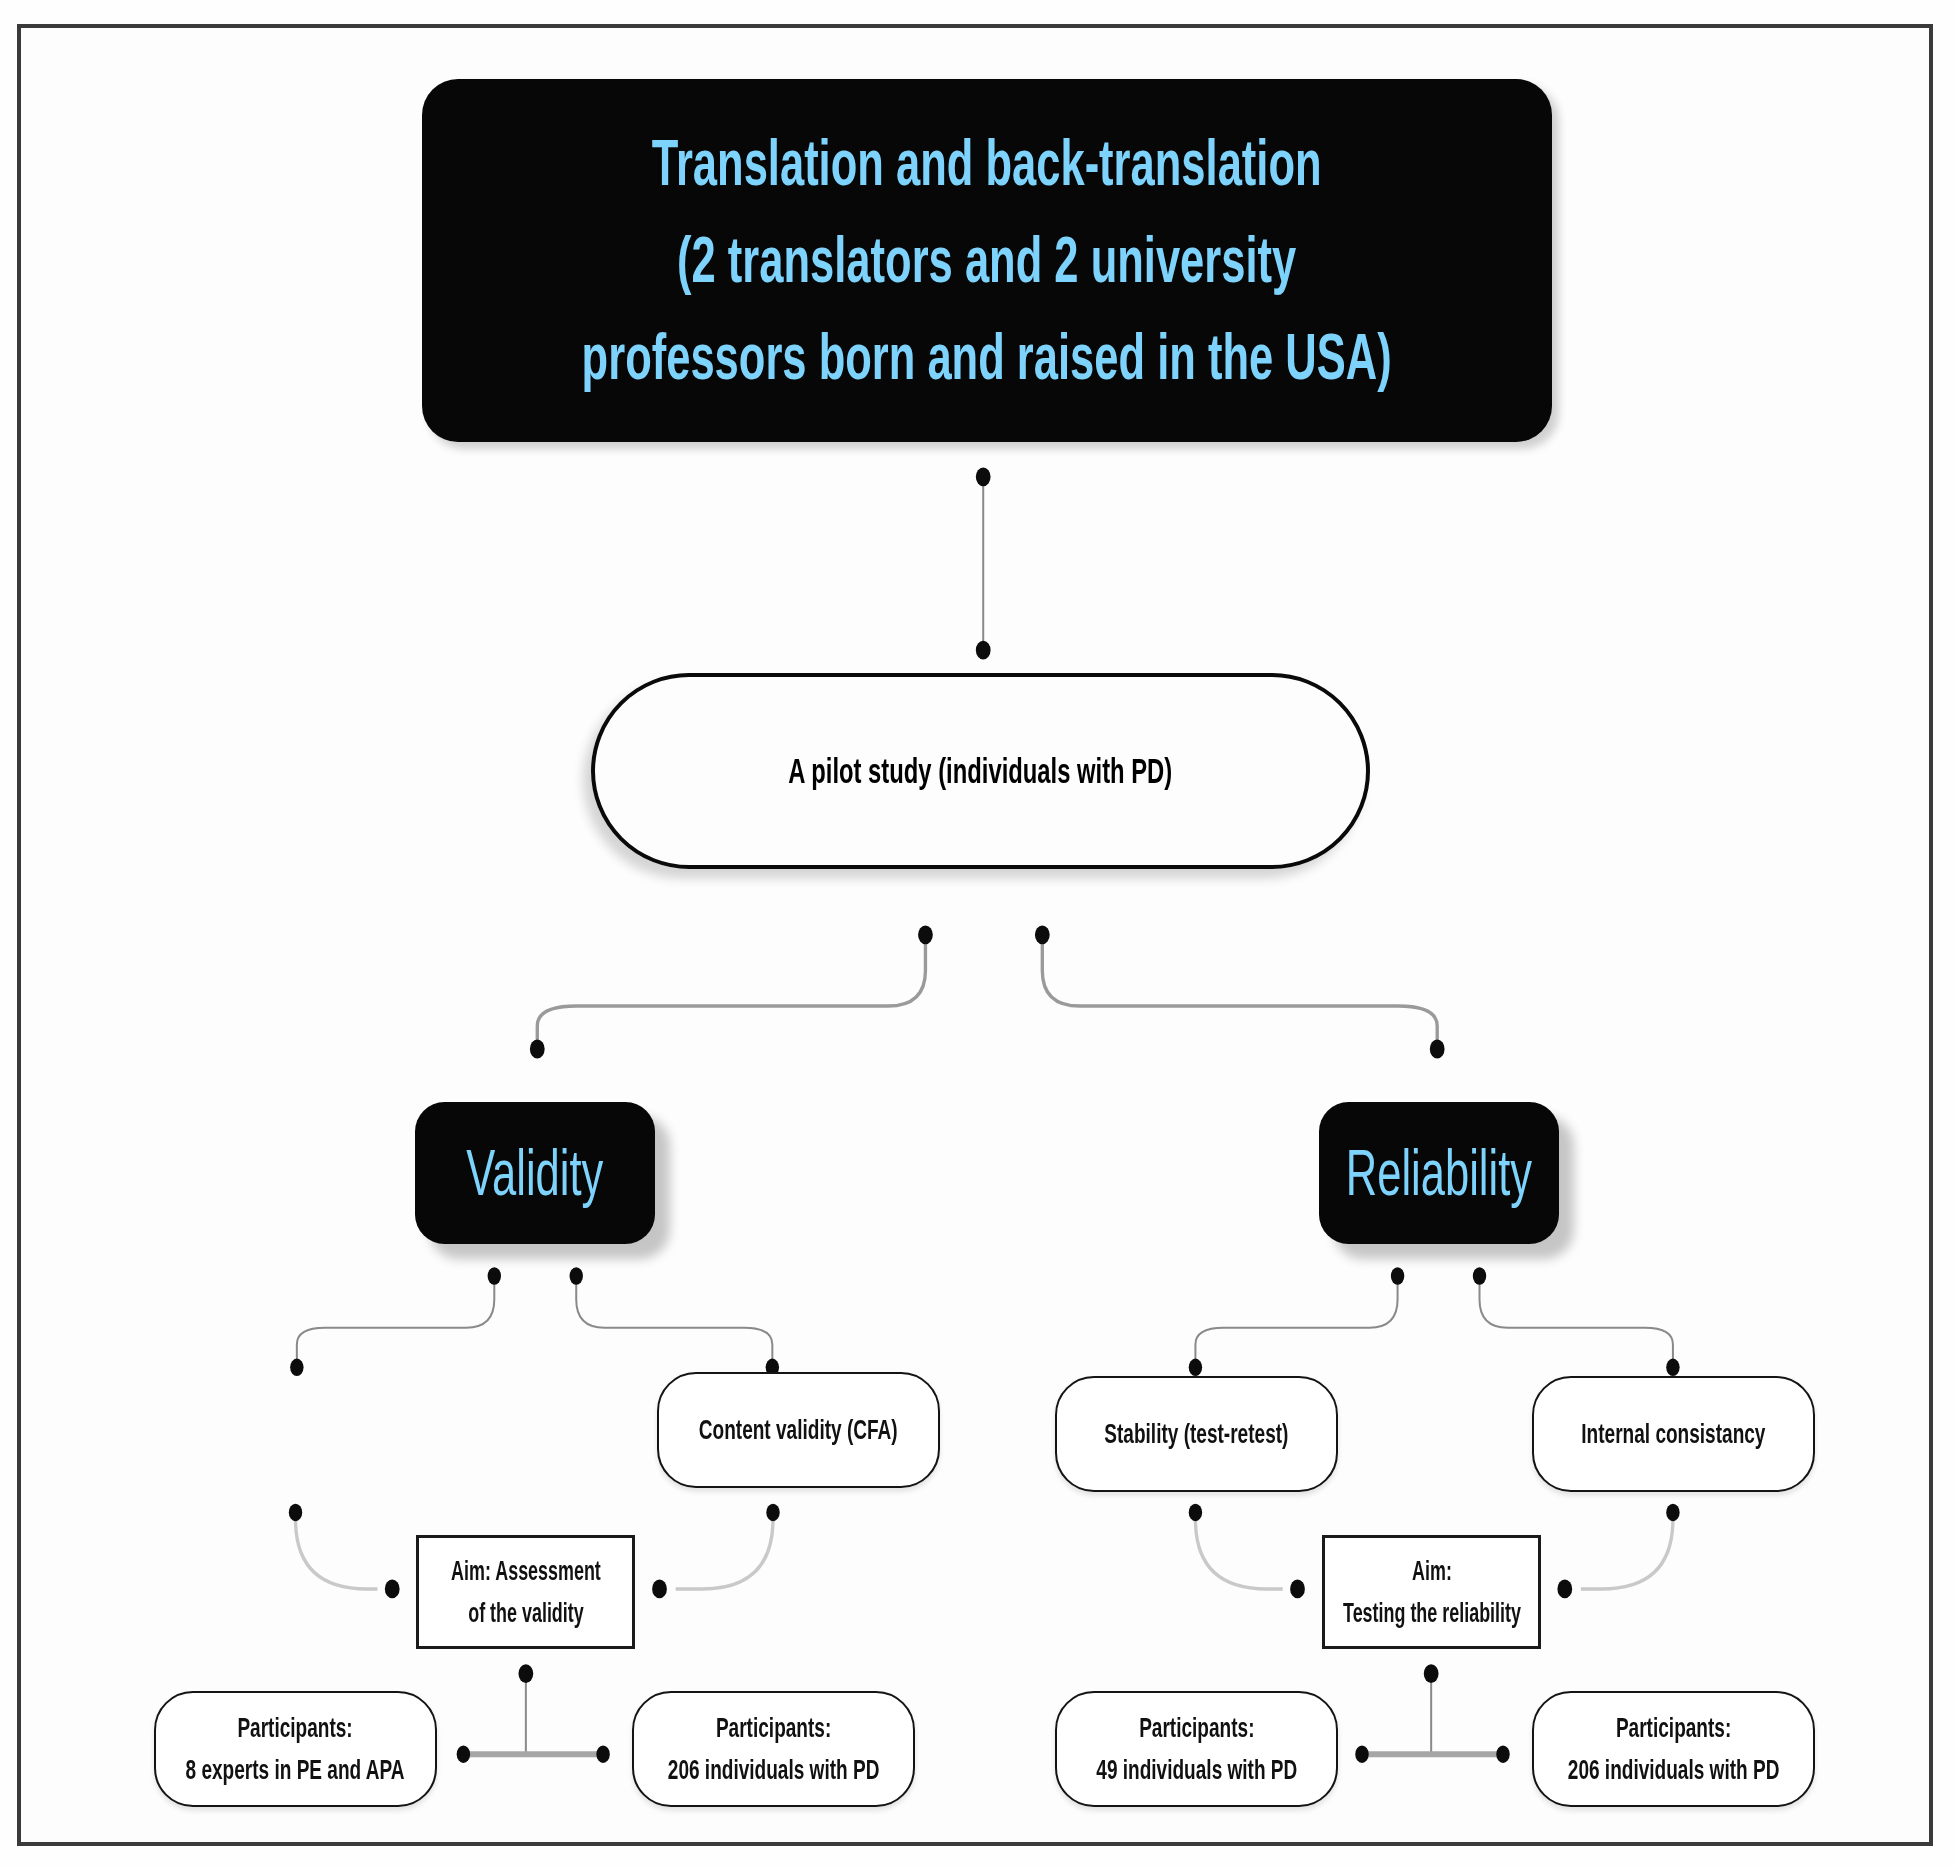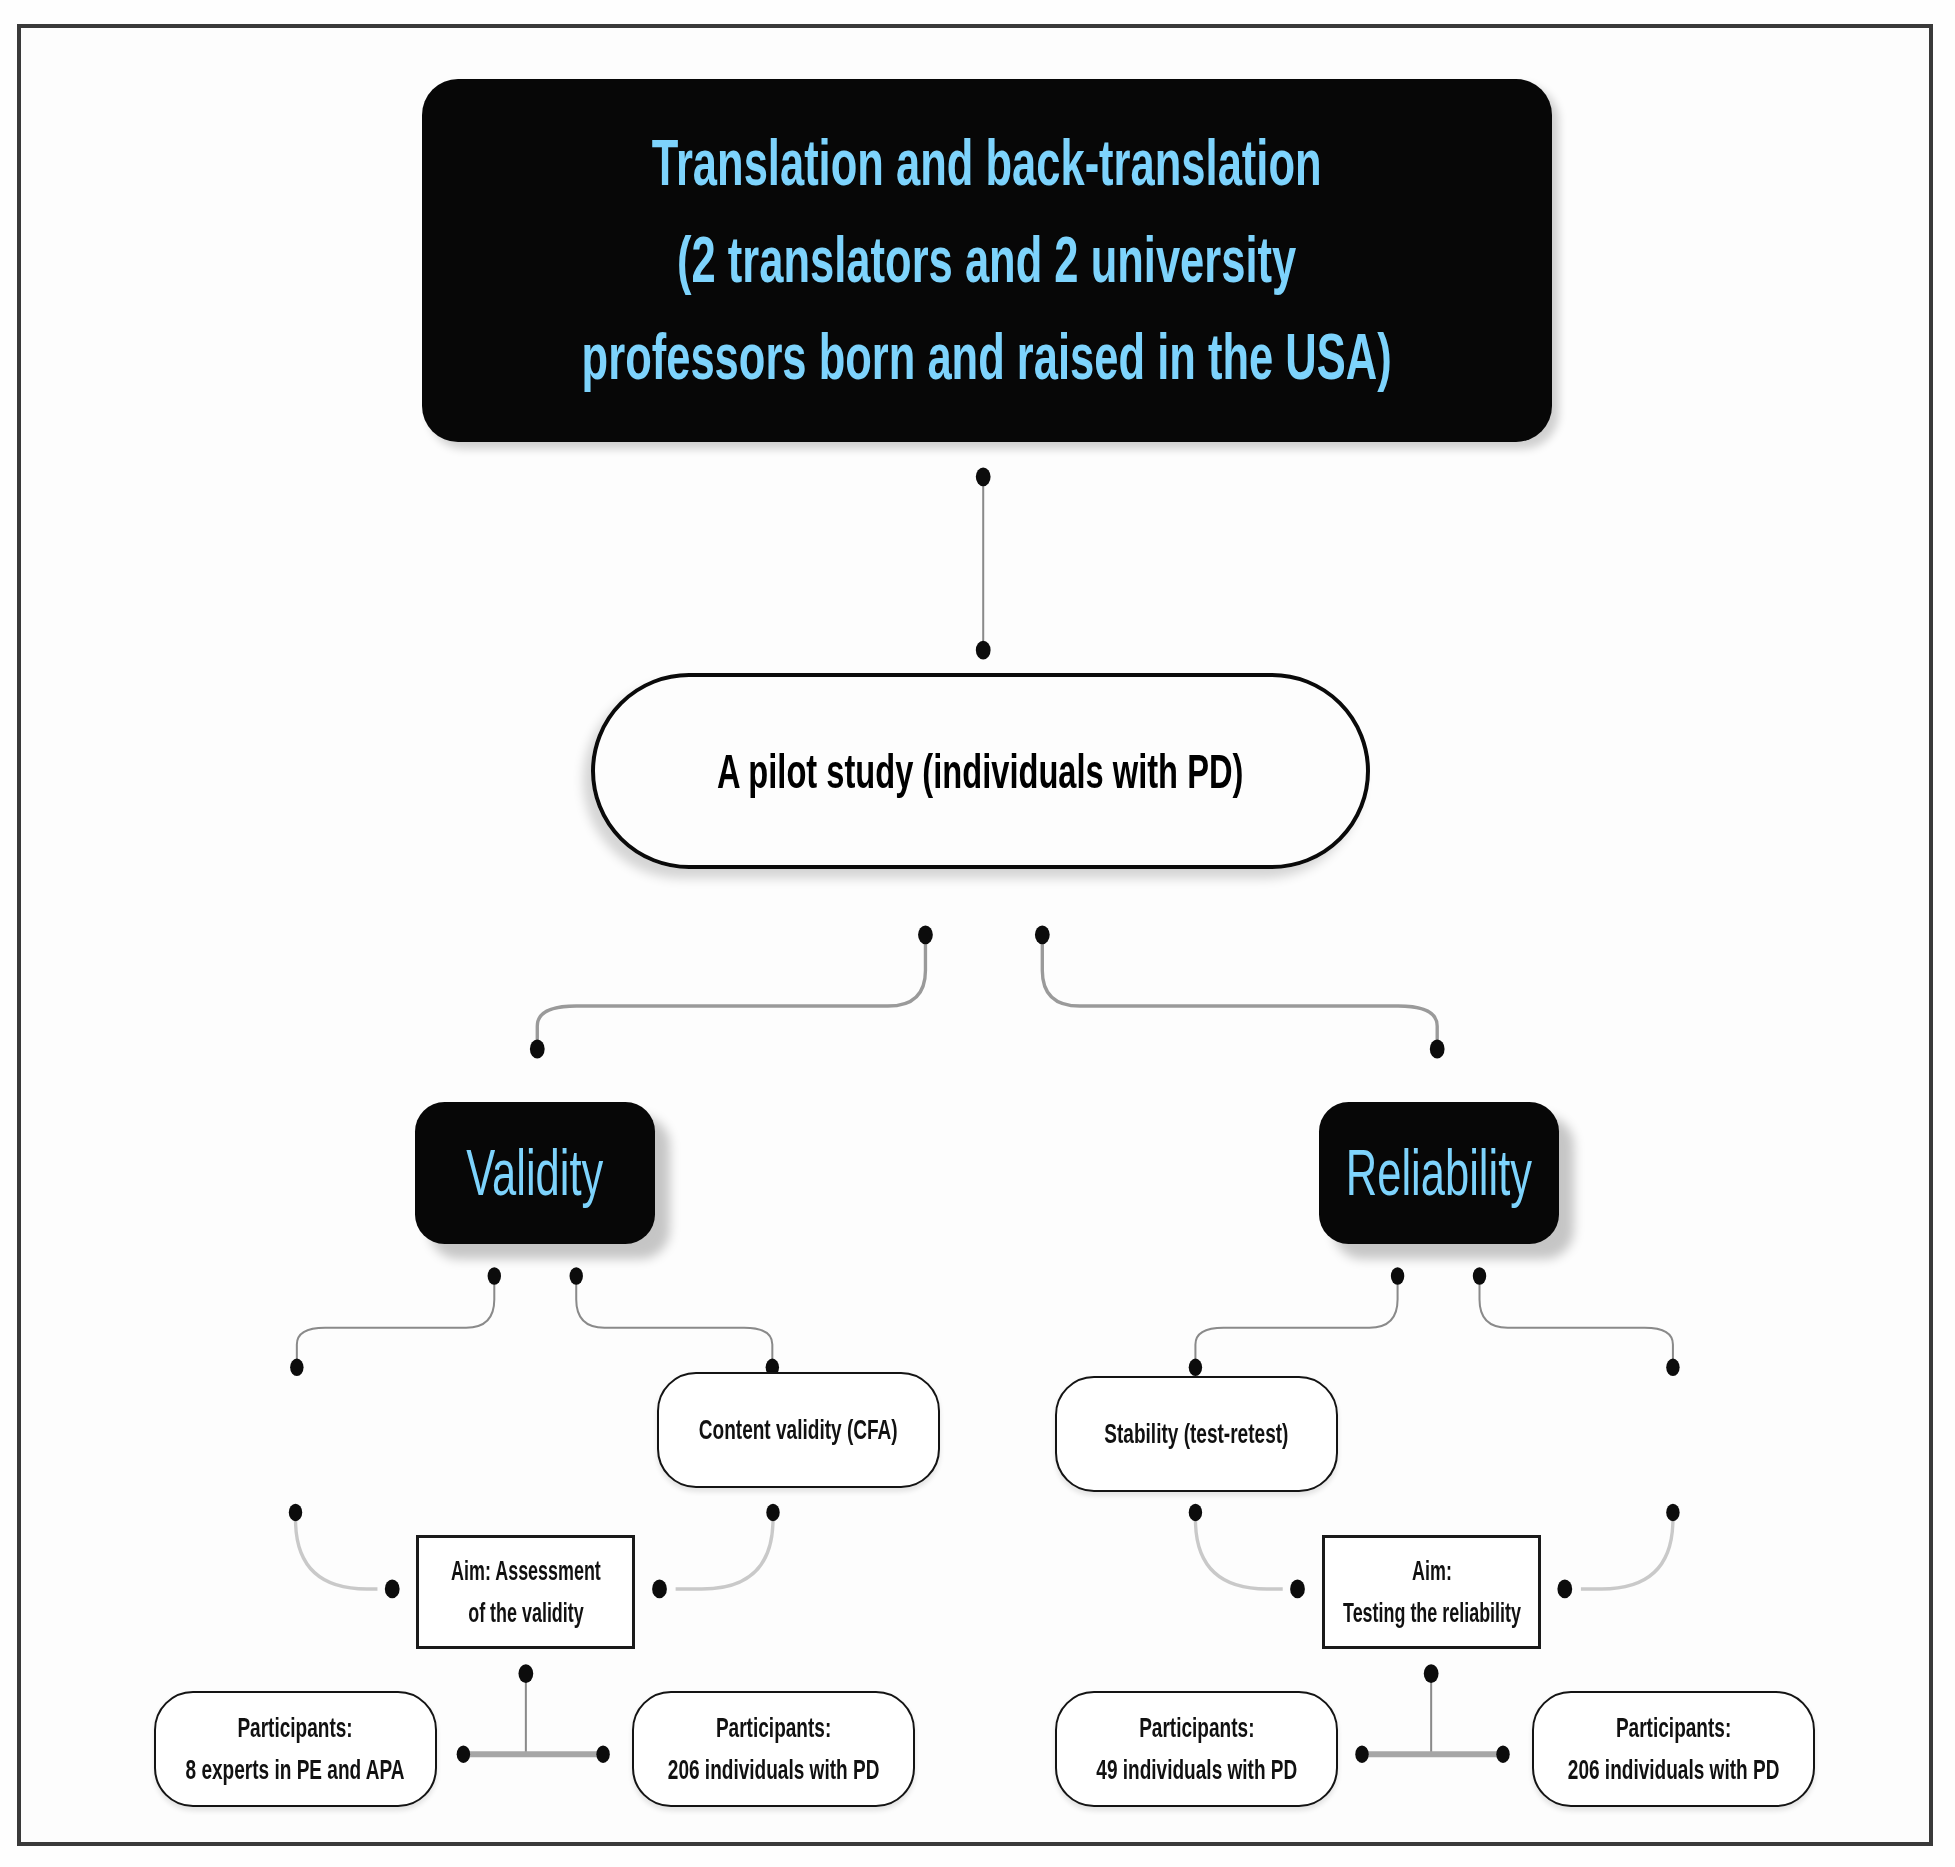--- a/index.html
+++ b/index.html
@@ -24,21 +24,21 @@
   .txt{display:block;transform:scaleX(0.68);transform-origin:center center;white-space:nowrap;}
   .black{background:#070707;color:#7dd3fc;}
   .white{background:#ffffff;color:#111111;border:2.7px solid #141414;}
   .top-box{
     left:422px;top:79px;width:1130px;height:363px;border-radius:36px;
     font-size:64px;font-weight:700;line-height:1.52;
     box-shadow:6.7px 6.7px 8px rgba(0,0,0,0.18);
   }
   .pill{
     left:591px;top:673px;width:779px;height:196px;border-radius:98px;
-    border:4.7px solid #0a0a0a;font-size:48px;font-weight:700;
+    border:4.7px solid #0a0a0a;font-size:35px;font-weight:700;
     box-shadow:-8px 9.4px 10.7px rgba(0,0,0,0.16);
   }
   .mid-box{
     width:240px;height:142px;border-radius:29.6px;font-size:64px;font-weight:400;
     box-shadow:14.8px 14.8px 10.7px rgba(0,0,0,0.22);
   }
   .validity-pos{left:415px;top:1102px;}
   .reliability-pos{left:1319px;top:1102px;text-align:right;}
   .leaf{
     width:283px;height:116px;border-radius:39px;font-size:28px;font-weight:700;line-height:1.5;
@@ -143,20 +143,25 @@
   <div class="node white leaf leaf-2">
     <span class="txt">
       <div>Content validity (CFA)</div>
     </span>
   </div>
   <div class="node white leaf leaf-3">
     <span class="txt">
       <div>Stability (test-retest)</div>
     </span>
   </div>
+  <div class="node white leaf leaf-4">
+    <span class="txt">
+      <div>Internal consistancy</div>
+    </span>
+  </div>
 
   <div class="node aim aim-l">
     <span class="txt">
       <div>Aim: Assessment</div>
       <div>of the validity</div>
     </span>
   </div>
   <div class="node aim aim-r">
     <span class="txt">
       <div>Aim:</div>

